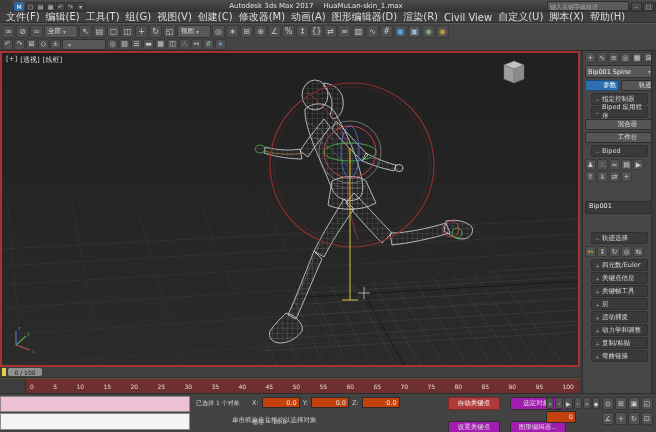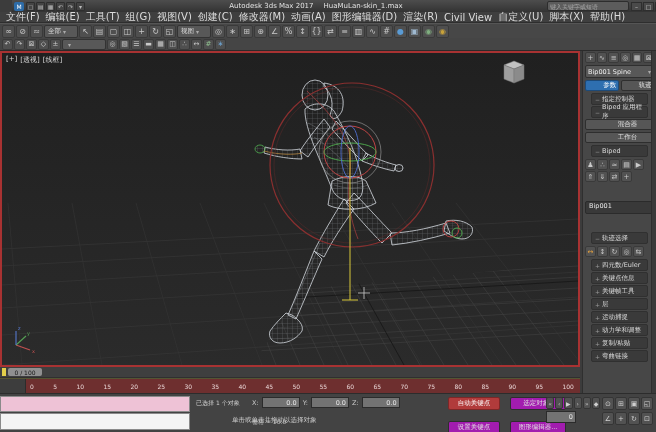--- a/index.html
+++ b/index.html
@@ -76,21 +76,21 @@
   .ticks{position:absolute;left:26px;right:2px;top:0;bottom:0;display:flex;justify-content:space-between;
          align-items:center;padding:0 4px;}
   .tick{font-size:6px;color:#e9d6d6;}
   
   .statusbar{position:absolute;left:0;top:393px;width:656px;height:39px;background:#434343;border-top:1px solid #2c2c2c;box-sizing:border-box;}
   .listener-pink{position:absolute;left:0;top:2px;width:190px;height:16px;background:#eec2d6;border:1px solid #8a8a8a;box-sizing:border-box;}
   .listener-white{position:absolute;left:0;top:19px;width:190px;height:17px;background:#f4f4f4;border:1px solid #8a8a8a;box-sizing:border-box;}
   .selinfo{position:absolute;left:196px;top:5px;font-size:6px;color:#cfcfcf;white-space:nowrap;}
   .coords{position:absolute;left:252px;top:3px;display:flex;gap:3px;align-items:center;}
   .clabel{font-size:6.5px;color:#c9c9c9;}
-  .cfield{width:38px;height:11px;background:#737373;border:1px solid #2b2b2b;font-size:6.5px;color:#e6e6e6;
+  .cfield{width:38px;height:11px;background:#c2410c;border:1px solid #2b2b2b;font-size:6.5px;color:#e6e6e6;
           display:flex;align-items:center;justify-content:flex-end;padding:0 2px;box-sizing:border-box;}
   .gridinfo{position:absolute;left:252px;top:24px;font-size:6px;color:#bdbdbd;white-space:nowrap;}
   .prompt{position:absolute;left:196px;top:22px;font-size:6.5px;color:#cfcfcf;white-space:nowrap;max-width:210px;overflow:hidden;margin-left:36px;}
   .keyblock{position:absolute;left:448px;top:3px;display:grid;grid-template-columns:52px 56px;grid-auto-rows:14px;gap:10px;}
   .skbtn{height:13px;font-size:6.5px;background:#a21caf;border:1px solid #2e2e2e;border-radius:2px;
          display:flex;align-items:center;justify-content:center;color:#e2e2e2;box-sizing:border-box;white-space:nowrap;overflow:hidden;}
   .skbtn.autokey{background:#b13b3b;border-color:#7d2727;color:#fff;}
   .skbtn.dd::after{content:"▾";font-size:5px;margin-left:1px;color:#bbb;}
   .transport{position:absolute;left:546px;top:3px;width:54px;}
   .transport .row{display:flex;gap:1px;margin-bottom:2px;}

